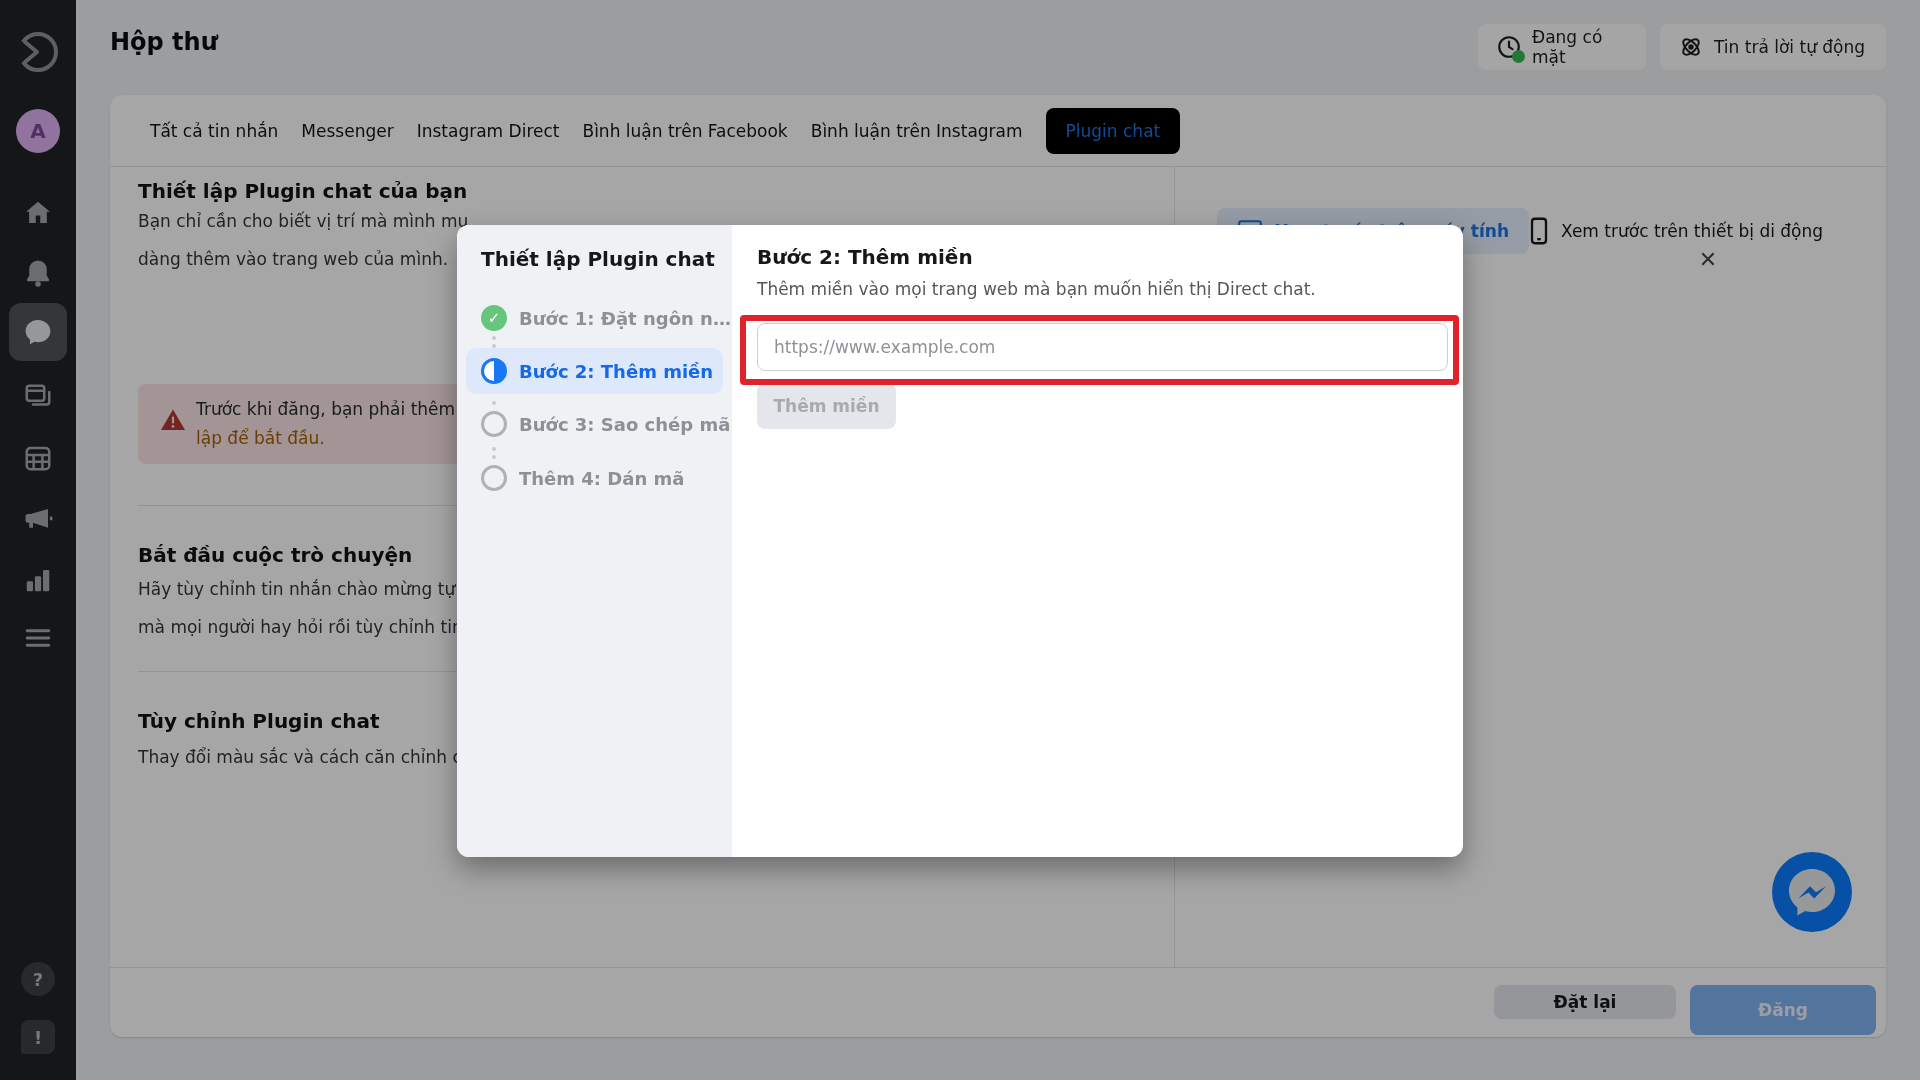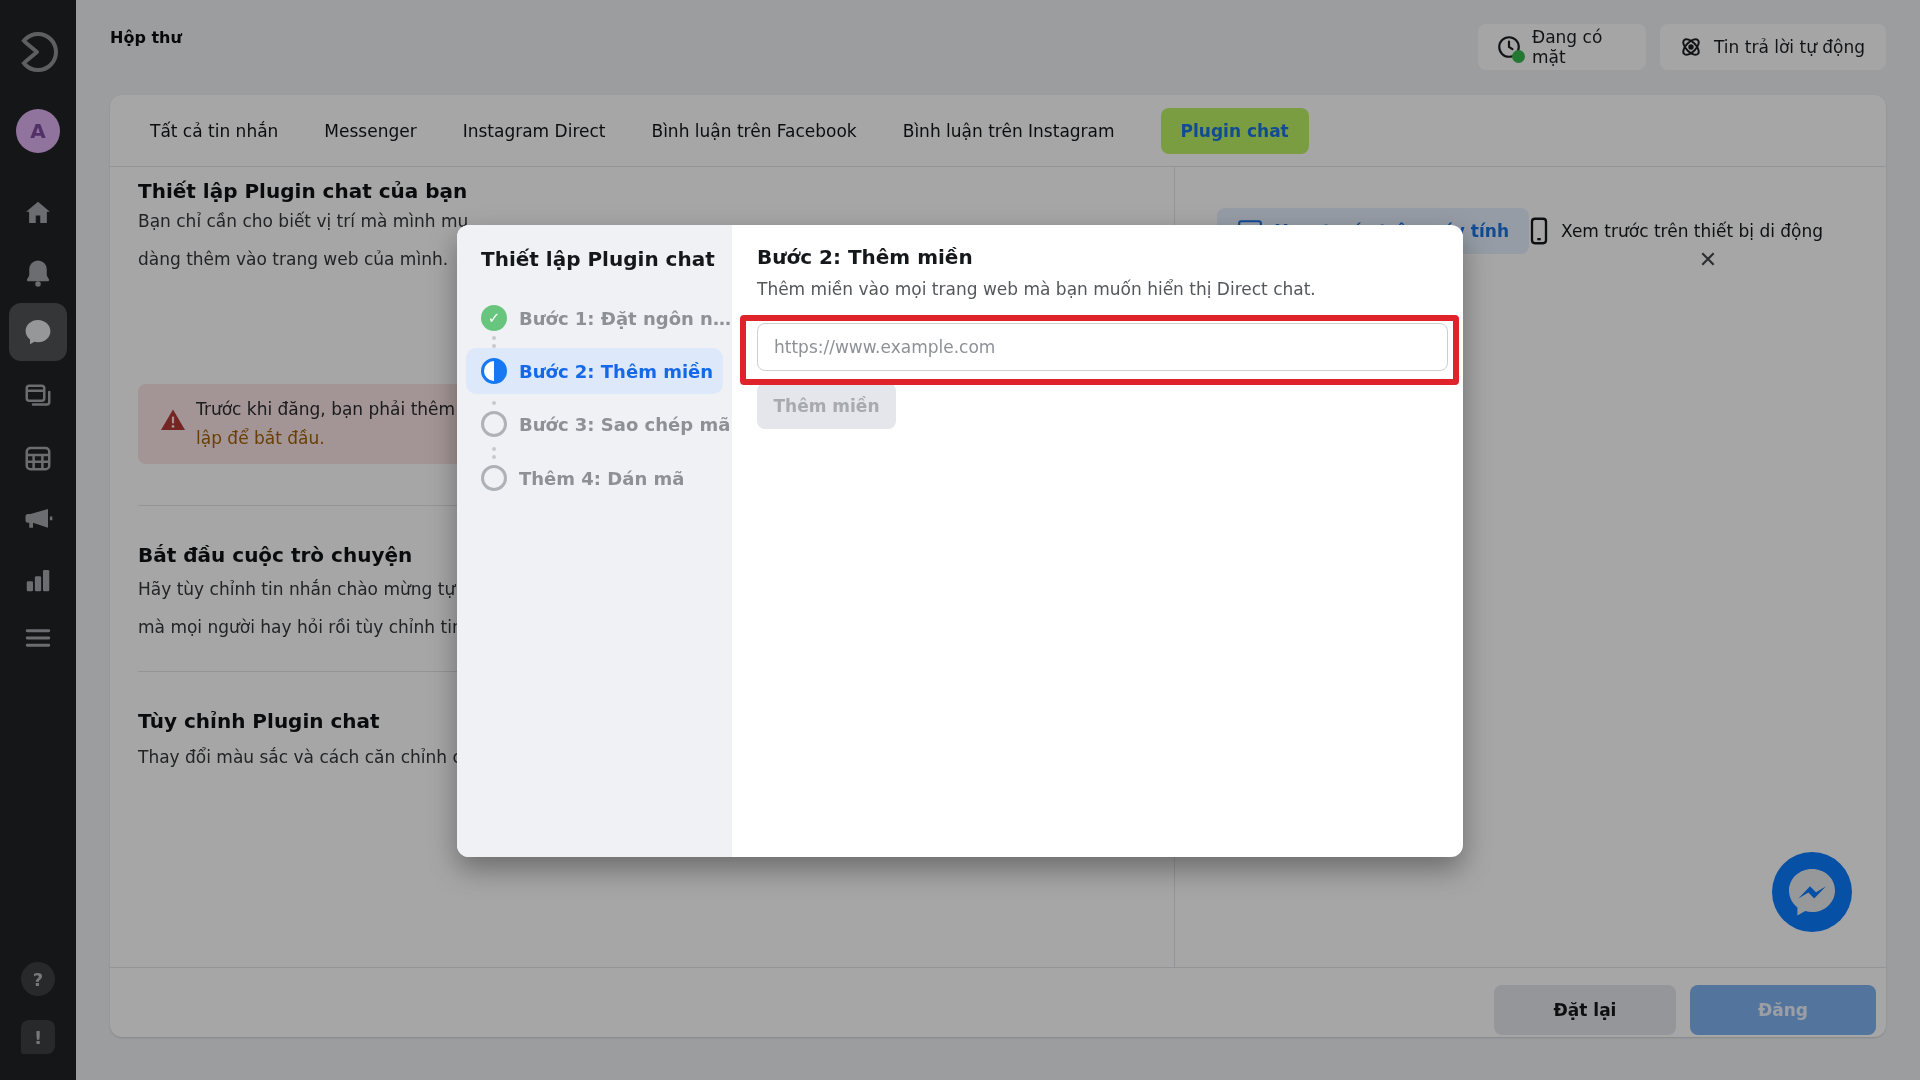--- a/index.html
+++ b/index.html
@@ -14,47 +14,47 @@
   .side-item svg { display:block; }
   .logo-wrap { top:27px; width:50px; height:50px; }
   .avatar { top:109px; width:44px; height:44px; border-radius:50%; background:#dfb2f2; color:#7d4a9e; font-weight:bold; font-size:20px; }
   .nav-home { top:198px; } .nav-bell { top:258px; }
   .nav-chat-tile { top:303px; width:58px; height:58px; border-radius:12px; background:#515355; color:#e7e9ec; }
   .nav-posts { top:382px; } .nav-cal { top:443px; } .nav-mega { top:504px; }
   .nav-chart { top:565px; } .nav-menu { top:626px; }
   .nav-help { top:962px; width:34px; height:34px; border-radius:50%; background:#3d3f41; color:#b6b9bd; font-size:18px; font-weight:bold; }
   .nav-report { top:1020px; width:34px; height:34px; border-radius:8px 8px 8px 2px; background:#3d3f41; color:#b6b9bd; font-size:18px; font-weight:bold; }
   
-  .page-title { position:absolute; left:110px; top:28px; font-size:16px; font-weight:700; color:#0b0d0f; }
+  .page-title { position:absolute; left:110px; top:28px; font-size:24px; font-weight:700; color:#0b0d0f; }
   .hdr-btn { position:absolute; top:24px; height:46px; display:flex; align-items:center; gap:10px; background:#fdfdfe; border-radius:8px; padding:0 18px; font-size:17px; font-weight:500; color:#1c1e21; cursor:pointer; }
   .hdr-availability { left:1478px; width:168px; }
   .hdr-autoreply { left:1660px; width:226px; }
   .clock-wrap { position:relative; width:26px; height:26px; }
   .green-dot { position:absolute; right:-3px; bottom:-3px; width:13px; height:13px; border-radius:50%; background:#37b84f; }
   
   .card { position:absolute; left:110px; top:95px; width:1776px; height:942px; background:#ffffff; border-radius:12px; box-shadow:0 1px 2px rgba(0,0,0,.15); }
-  .tabs { position:absolute; left:0; top:0; width:100%; height:72px; display:flex; align-items:center; gap:46px; padding-left:40px; border-bottom:1px solid #e2e4e8; }
+  .tabs { position:absolute; left:0; top:0; width:100%; height:72px; display:flex; align-items:center; gap:23px; padding-left:40px; border-bottom:1px solid #e2e4e8; }
   .tab { font-size:17px; font-weight:500; color:#111418; cursor:pointer; white-space:nowrap; }
-  .tab.active { background:#bef264; color:#1b74e4; font-weight:700; padding:13px 20px; border-radius:8px;text-align:right; }
+  .tab.active { background:#000000; color:#1b74e4; font-weight:400; padding:13px 20px; border-radius:8px;text-align:right; }
   .v-divider { position:absolute; left:1064px; top:72px; bottom:70px; width:1px; background:#e2e4e8; }
   .left-pane { position:absolute; left:0; top:72px; width:1064px; bottom:70px; overflow:hidden; }
   .sec-h { position:absolute; left:28px; font-size:20px; font-weight:700; color:#101214; white-space:nowrap; }
   .sec-p { position:absolute; left:28px; font-size:17px; color:#33363a; white-space:nowrap; }
   .h-div { position:absolute; left:28px; width:1008px; height:1px; background:#e2e4e8; }
   .setup-cta { position:absolute; left:916px; top:113px; width:150px; height:44px; background:#1368ce; border-radius:8px; cursor:pointer; }
   .warning { position:absolute; left:28px; top:217px; width:1008px; height:80px; background:#fae3e5; border-radius:8px; }
   .warn-icon { position:absolute; left:22px; top:24px; }
   .warn-l1 { position:absolute; left:58px; top:15px; font-size:17px; color:#2a2c2f; white-space:nowrap; }
   .warn-l2 { position:absolute; left:58px; top:44px; font-size:17px; color:#a16207; white-space:nowrap; }
   .right-pane { position:absolute; left:1065px; top:72px; right:0; bottom:70px; }
   .preview-pill { position:absolute; left:42px; top:41px; height:46px; display:flex; align-items:center; gap:12px; background:#e7f0fd; color:#1b74e4; font-weight:700; font-size:17px; border-radius:8px; padding:0 20px; cursor:pointer; white-space:nowrap; }
   .preview-mobile { position:absolute; left:354px; top:41px; height:46px; display:flex; align-items:center; gap:12px; color:#15181b; font-size:17px; cursor:pointer; white-space:nowrap; }
   .card-footer { position:absolute; left:0; bottom:0; width:100%; height:70px; border-top:1px solid #e2e4e8; }
   .btn { display:flex; align-items:center; justify-content:center; border-radius:8px; font-size:17px; font-weight:600; cursor:pointer; }
-  .btn-reset { position:absolute; left:1384px; top:17px; width:182px; height:50px; background:#e4e6eb; color:#15181b; }
+  .btn-reset { position:absolute; left:1384px; top:17px; width:182px; height:34px; background:#e4e6eb; color:#15181b; }
   .btn-publish { position:absolute; left:1580px; top:17px; width:186px; height:50px; background:#80b2f2; color:#eef4fd; }
   
   .msgr-float { position:absolute; left:1772px; top:852px; width:80px; height:80px; z-index:10; cursor:pointer; }
   
   .scrim { position:absolute; inset:0; background:rgba(0,0,0,0.35); z-index:50; }
   .modal { position:absolute; left:457px; top:225px; width:1006px; height:632px; background:#ffffff; border-radius:12px; box-shadow:0 12px 28px rgba(0,0,0,.35); z-index:60; }
   .modal-left { position:absolute; left:0; top:0; width:275px; height:632px; background:#f0f1f4; border-radius:12px 0 0 12px; }
   .modal-left-title { position:absolute; left:24px; top:22px; font-size:20px; font-weight:700; color:#15181b; white-space:nowrap; }
   .step-row { position:absolute; left:24px; display:flex; align-items:center; gap:12px; cursor:pointer; }
   .step-label { font-size:18px; font-weight:600; color:#8d9095; white-space:nowrap; }

